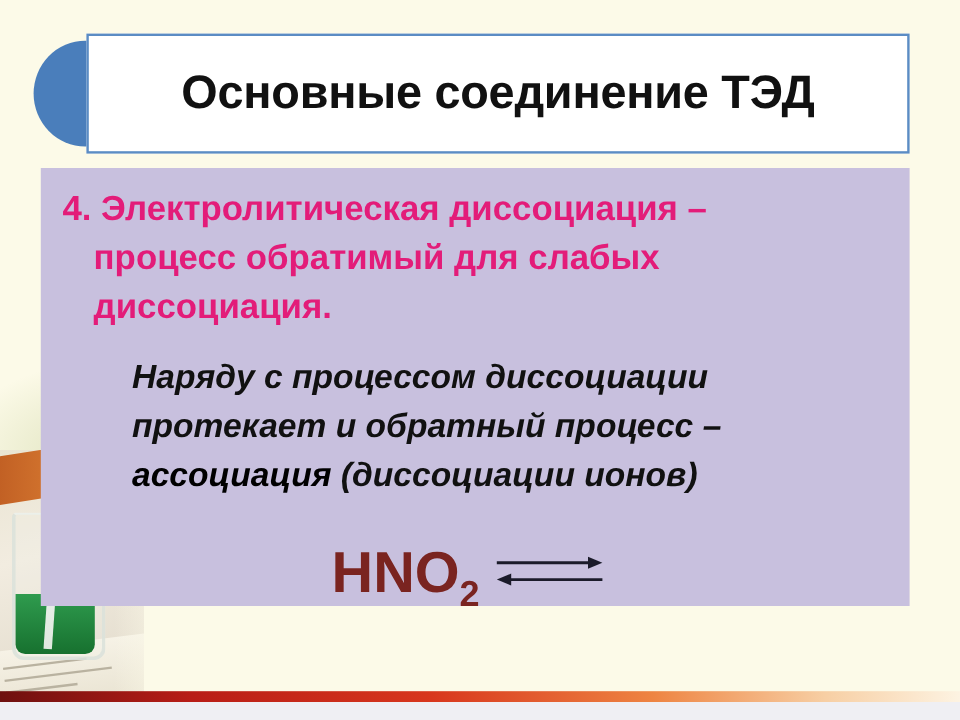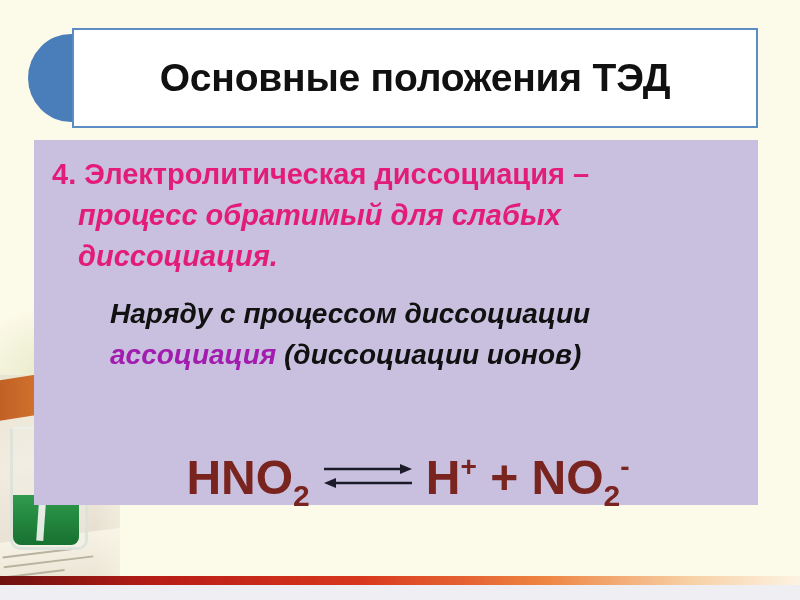--- a/index.html
+++ b/index.html
@@ -161,47 +161,46 @@
 
   .para-1 {
     font-family: "Liberation Sans", sans-serif;
     font-weight: bold;
     font-size: 29px;
     line-height: 41px;
     color: #E31C79;
     margin: 0;
     text-indent: 0;
   }
-  .para-1 .cont { display: block; padding-left: 26px; font-style: italic; }
+  .para-1 .cont { display: block; padding-left: 26px; }
 
   .para-2 {
     font-family: "Liberation Sans", sans-serif;
     font-weight: bold;
     font-style: italic;
     font-size: 28px;
     line-height: 41px;
     color: #111111;
     margin: 16px 0 0 0;
     padding-left: 16px;
   }
   .para-2 .line { display: block; margin-left: 42px; }
-  .pink-word { color: #a21caf; }
+  .pink-word { color: #000000; }
 
   
   .equation {
     position: absolute;
     left: 34px;
     top: 452px;
     width: 724px;
     height: 80px;
     display: flex;
     align-items: flex-start;
     justify-content: center;
     gap: 0px;
-    margin-left: 12px;
   }
   .eq-term {
     font-family: "Liberation Sans", sans-serif;
     font-weight: bold;
     font-size: 48px;
     color: #7A2420;
     line-height: 52px;
     white-space: nowrap;
   }
   .eq-term sub {
@@ -278,50 +277,50 @@
     </div>
     <div class="beaker-glass"></div>
     <div class="beaker-liquid"></div>
     <div class="stir-rod"></div>
   </div>
   <div class="bg-fade-right"></div>
 
   <div class="title-wrap">
     <div class="title-circle"></div>
     <div class="title-box">
-      <span class="title-text">Основные положения ТЭД</span>
+      <span class="title-text">Основные соединение ТЭД</span>
     </div>
   </div>
 
   <div class="content-box">
 
     <p class="para-1">
       <span>4. Электролитическая диссоциация –</span>
       <span class="cont">процесс обратимый для слабых</span>
       <span class="cont">диссоциация.</span>
     </p>
 
     <p class="para-2">
       <span class="line">Наряду с процессом диссоциации</span>
+      <span class="line">протекает и обратный процесс –</span>
       <span class="line"><span class="pink-word">ассоциация</span><span> (диссоциации ионов)</span></span>
     </p>
   </div>
 
   <div class="equation">
     <span class="eq-term"><span>HNO</span><sub>2</sub></span>
 
     <span class="eq-arrows">
       <svg width="96" height="52" viewBox="0 0 96 52" xmlns="http://www.w3.org/2000/svg">
         <line x1="4" y1="17" x2="86" y2="17" stroke="#1b1b2a" stroke-width="2.4"></line>
         <polygon points="92,17 80,12 80,22" fill="#1b1b2a"></polygon>
         <line x1="10" y1="31" x2="92" y2="31" stroke="#1b1b2a" stroke-width="2.4"></line>
         <polygon points="4,31 16,26 16,36" fill="#1b1b2a"></polygon>
       </svg>
     </span>
 
-    <span class="eq-term"><span>H</span><sup>+</sup>&nbsp;<span>+</span>&nbsp;<span>NO</span><sub>2</sub><sup>-</sup></span>
   </div>
 
   <div class="red-bar-2"></div>
   <div class="below-bar"></div>
 
 
 </div>
 
 </body></html>

